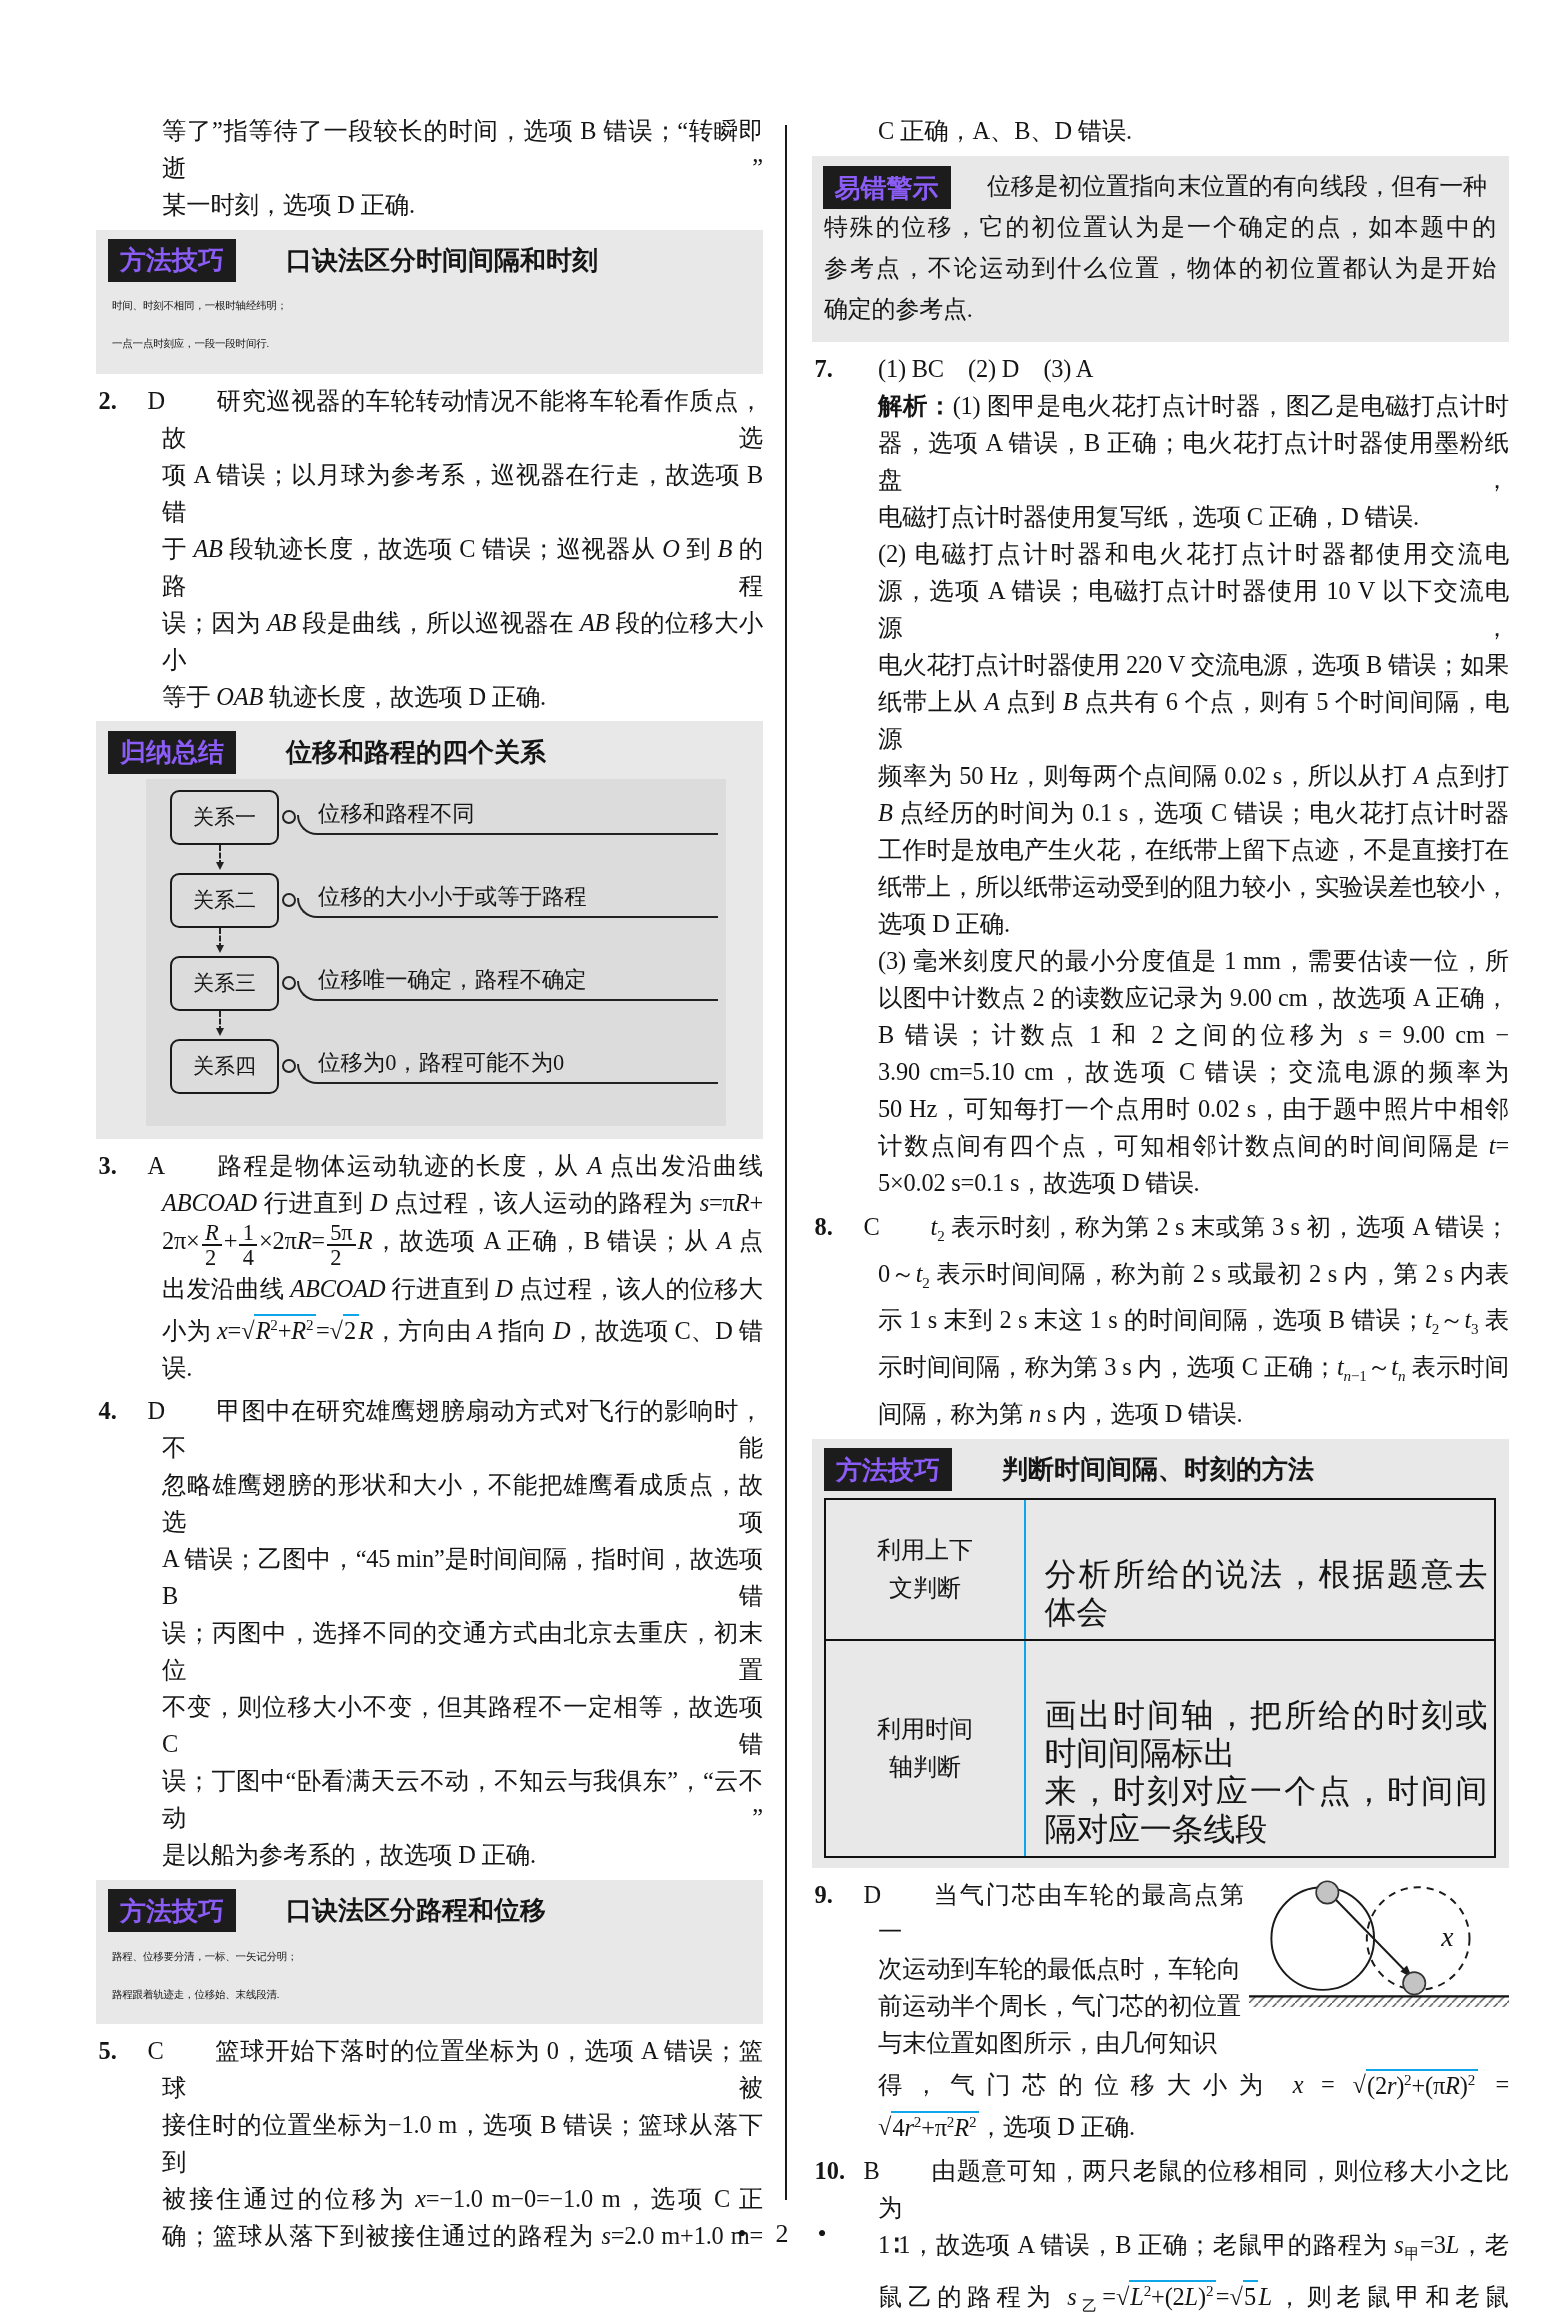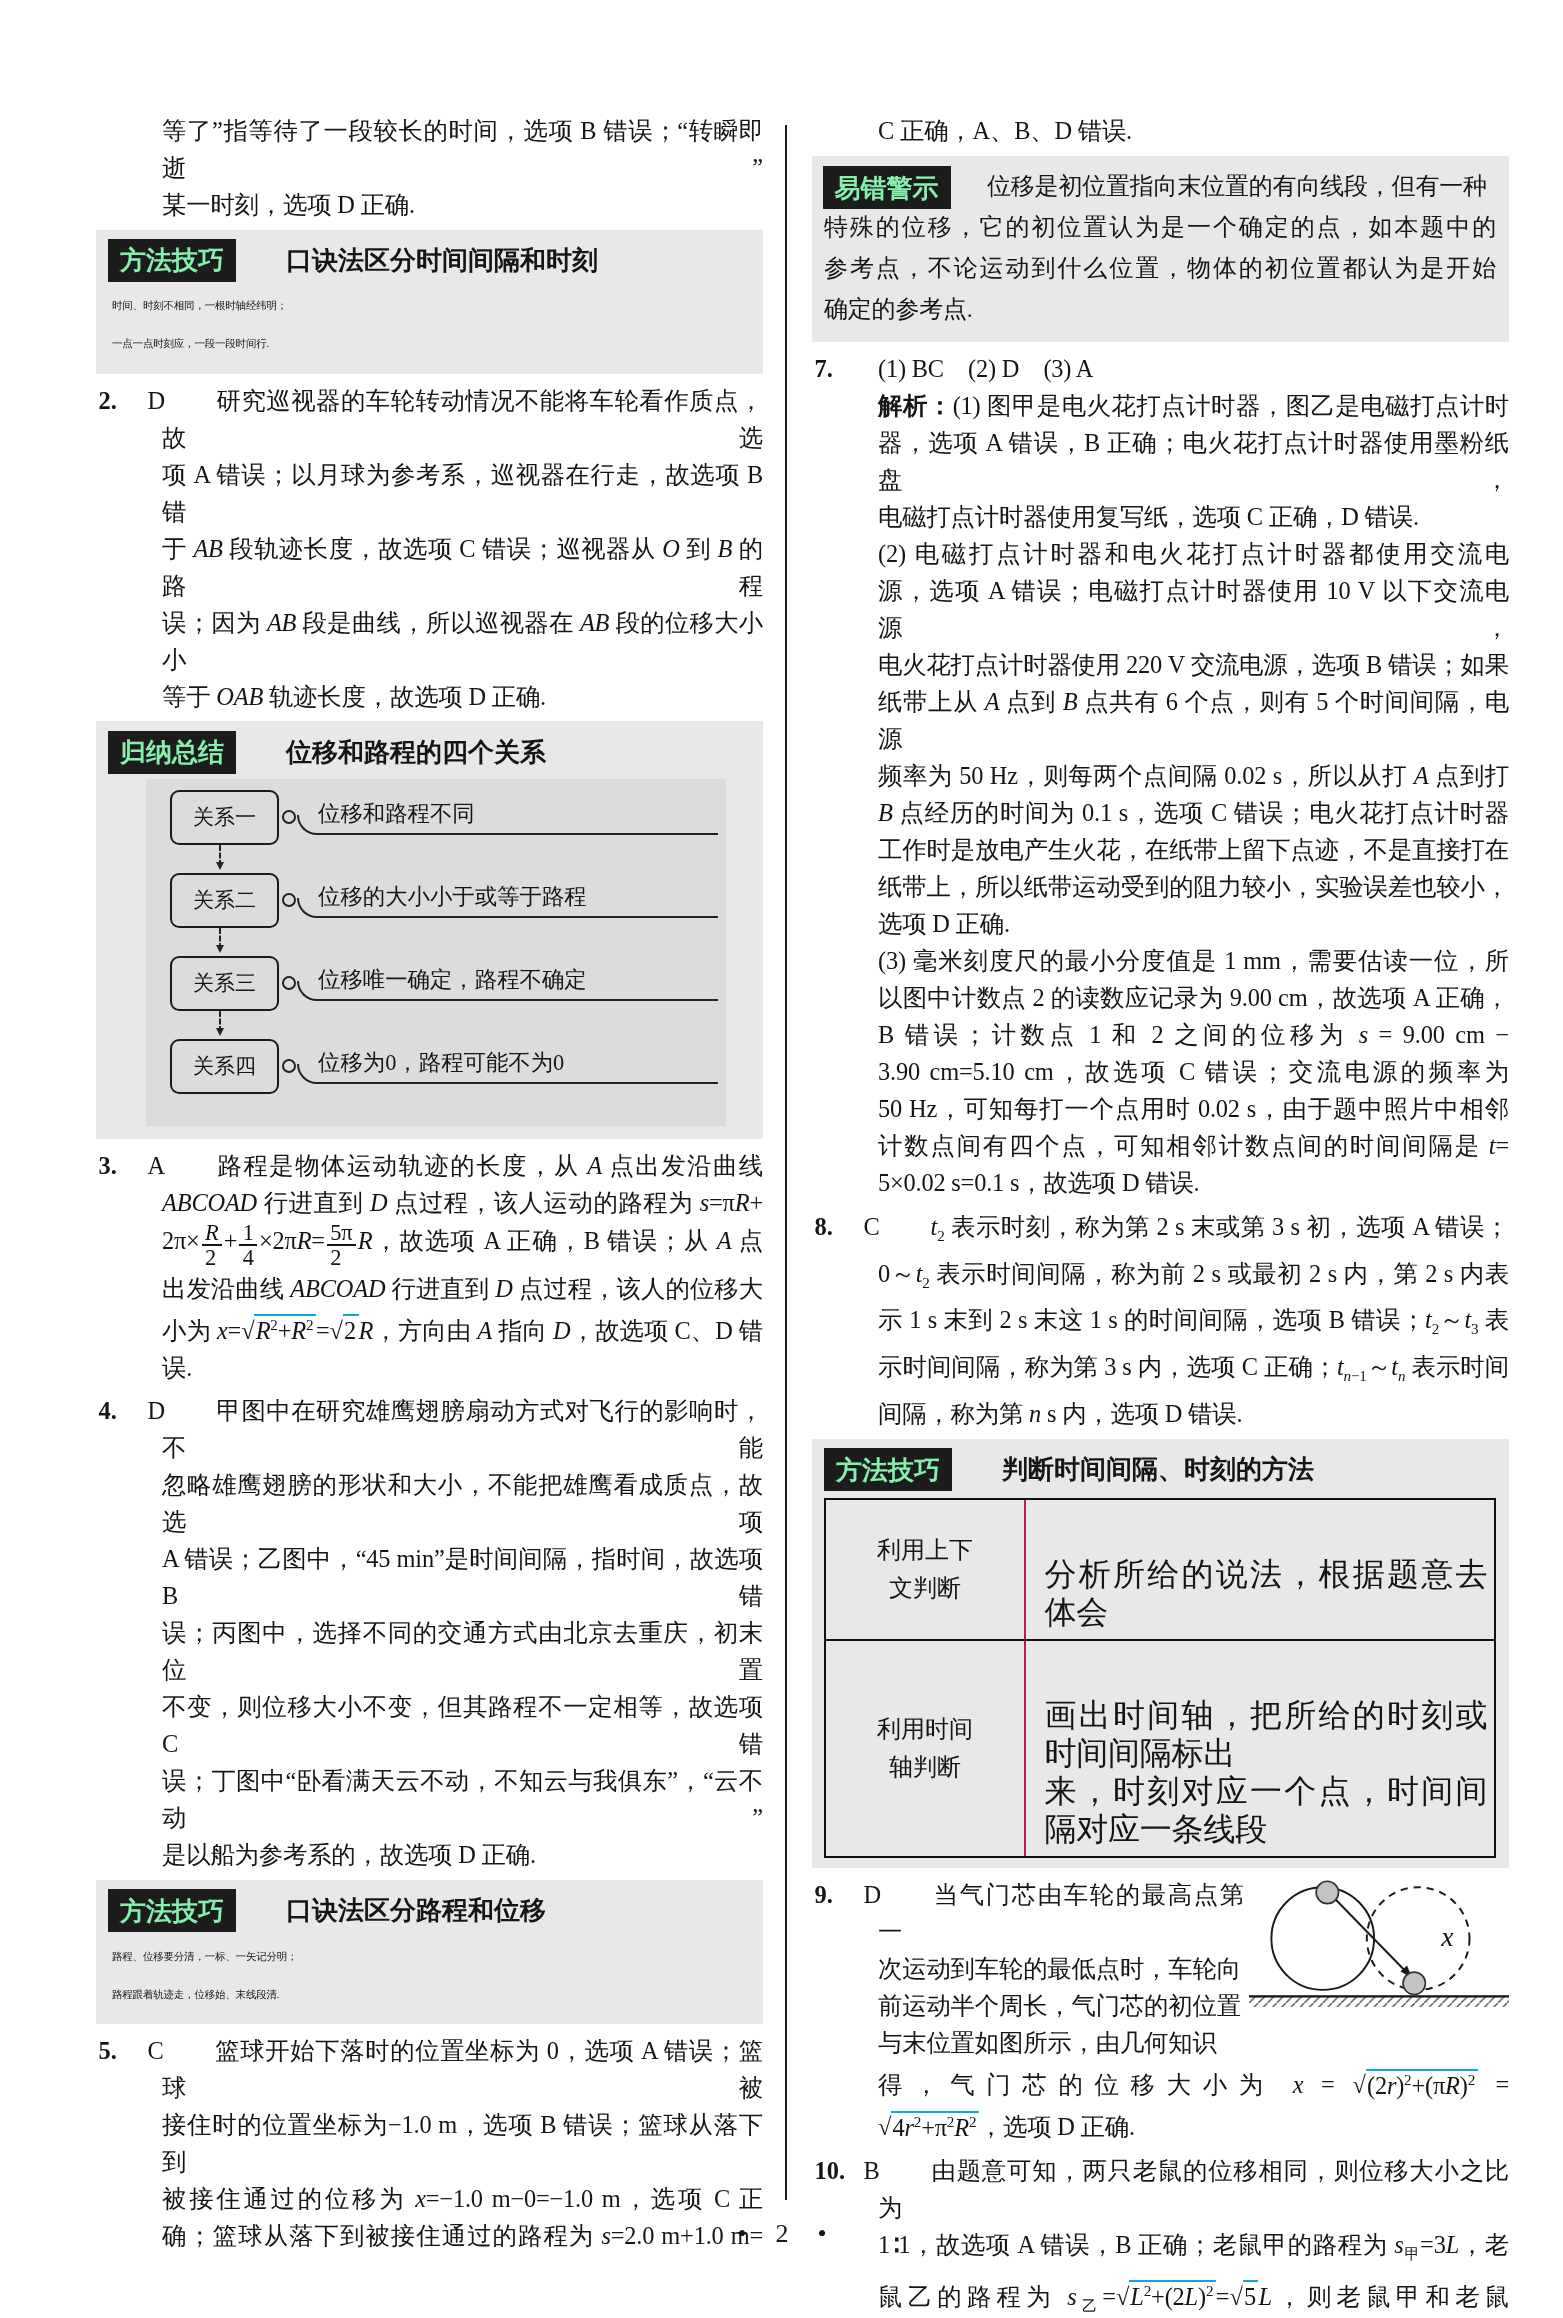--- a/index.html
+++ b/index.html
@@ -25,21 +25,21 @@
   b{font-weight:700;}
   .frac{display:inline-block;vertical-align:-0.75em;text-align:center;line-height:1.05;margin:0 2px;font-size:0.92em;}
   .frac .num{display:block;padding:0 3.3px;}
   .frac .den{display:block;border-top:2px solid #151515;padding:0 3.3px;}
   .sqrt{white-space:nowrap;}
   .rad{border-top:2px solid #0ea5e9;padding:0.7px 2.6px 0 1.3px;}
 
   
   .gbox{background:#e8e8e8;padding:9.2px 13px 10.5px 12px;margin-bottom:8px;}
   .tagrow{display:flex;align-items:center;gap:17px;margin-bottom:5.3px;}
-  .tag{background:#1c1c1c;color:#86efac;font-weight:700;font-size:26px;line-height:1;
+  .tag{background:#1c1c1c;color:#8b5cf6;font-weight:700;font-size:26px;line-height:1;
        padding:8.6px 12px;font-family:"Liberation Sans","DejaVu Sans",sans-serif;white-space:nowrap;}
   .btitle{font-weight:700;font-size:26px;font-family:"Liberation Sans","DejaVu Sans",sans-serif;margin-left:33px;}
   .gbox .line{min-height:38px;line-height:38px;}
   .gbox .btext{padding-left:4px;}
 
   
   .warnbox{position:relative;background:#e8e8e8;padding:10.5px 13px 12px 12px;margin-bottom:8px;}
   .warnbox .tag{position:absolute;left:10.5px;top:10.5px;}
   .warnbox .line{min-height:41px;line-height:41px;font-size:24px;}
   .warnbox .wlines > .line:first-child{padding-left:163px;}
@@ -53,21 +53,21 @@
   .rellabel{position:absolute;left:148px;top:8px;font-size:22.4px;white-space:nowrap;}
   .relline{position:absolute;left:127px;right:8px;top:25px;height:18.4px;
            border-left:2px solid #222;border-bottom:2px solid #222;border-bottom-left-radius:26px;}
   .relarrow{position:absolute;left:49px;top:55px;height:21px;width:0;border-left:2px dashed #222;}
   .relarrow::after{content:'';position:absolute;left:-5.3px;bottom:-8px;border:4.6px solid transparent;border-top:8px solid #222;}
 
   
   .tbl{border:2.6px solid #111;margin-top:6.6px;}
   .trow{display:flex;}
   .trow + .trow{border-top:2px solid #111;}
-  .tleft{width:198px;border-right:2px solid #be185d;display:flex;flex-direction:column;
+  .tleft{width:198px;border-right:2px solid #0ea5e9;display:flex;flex-direction:column;
          justify-content:center;align-items:center;padding:0 0;font-size:24px;line-height:38px;}
   .tright{flex:1;display:flex;flex-direction:column;justify-content:center;padding:8px 6.6px 8px 18.4px;
           font-size:32px;margin-top:47px;}
   .tright .line{line-height:38px;min-height:38px;}
 
   
   .item9 .first,.item9 .narrow .line{margin-right:265px;}
   .wheel{position:absolute;right:0;top:-2.6px;}
 
   .pagenum{position:absolute;left:0;top:2219px;width:100%;text-align:center;font-size:26px;word-spacing:22.4px;}

